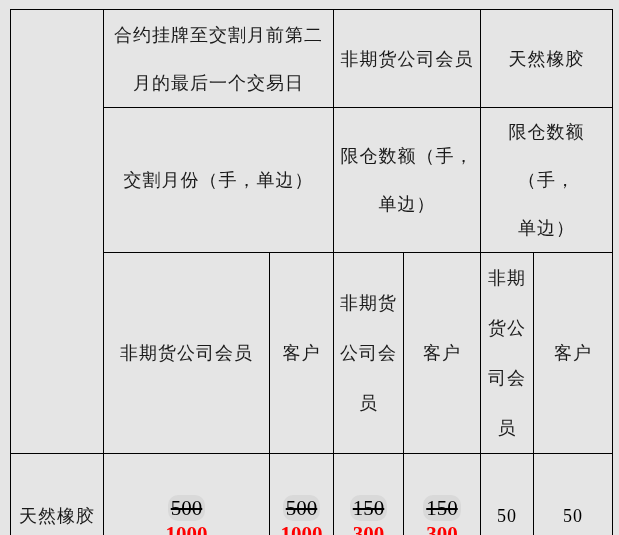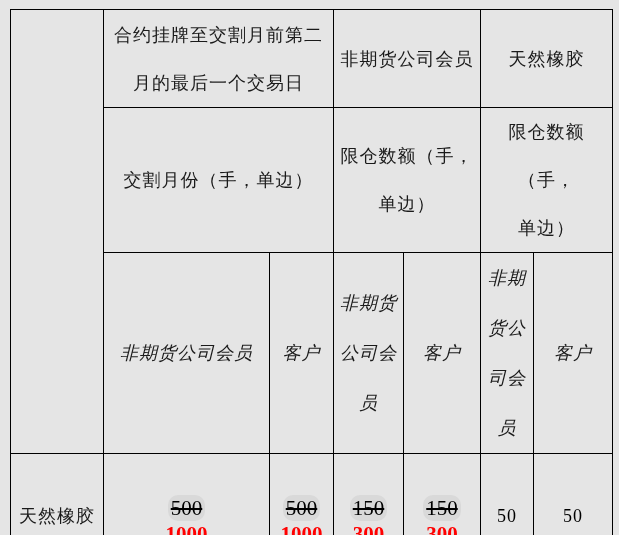--- a/index.html
+++ b/index.html
@@ -35,21 +35,20 @@
     font-size: 18px;
     letter-spacing: 1px;
     white-space: pre-line;
     overflow: hidden;
   }
   td.hdr {
     line-height: 48px;
   }
   td.party {
     line-height: 50px;
-    font-style: italic;
   }
   td.rowlabel {
     letter-spacing: 2px;
   }
   td.valcell {
     vertical-align: top;
     padding: 0;
   }
   .valwrap {
     display: flex;

